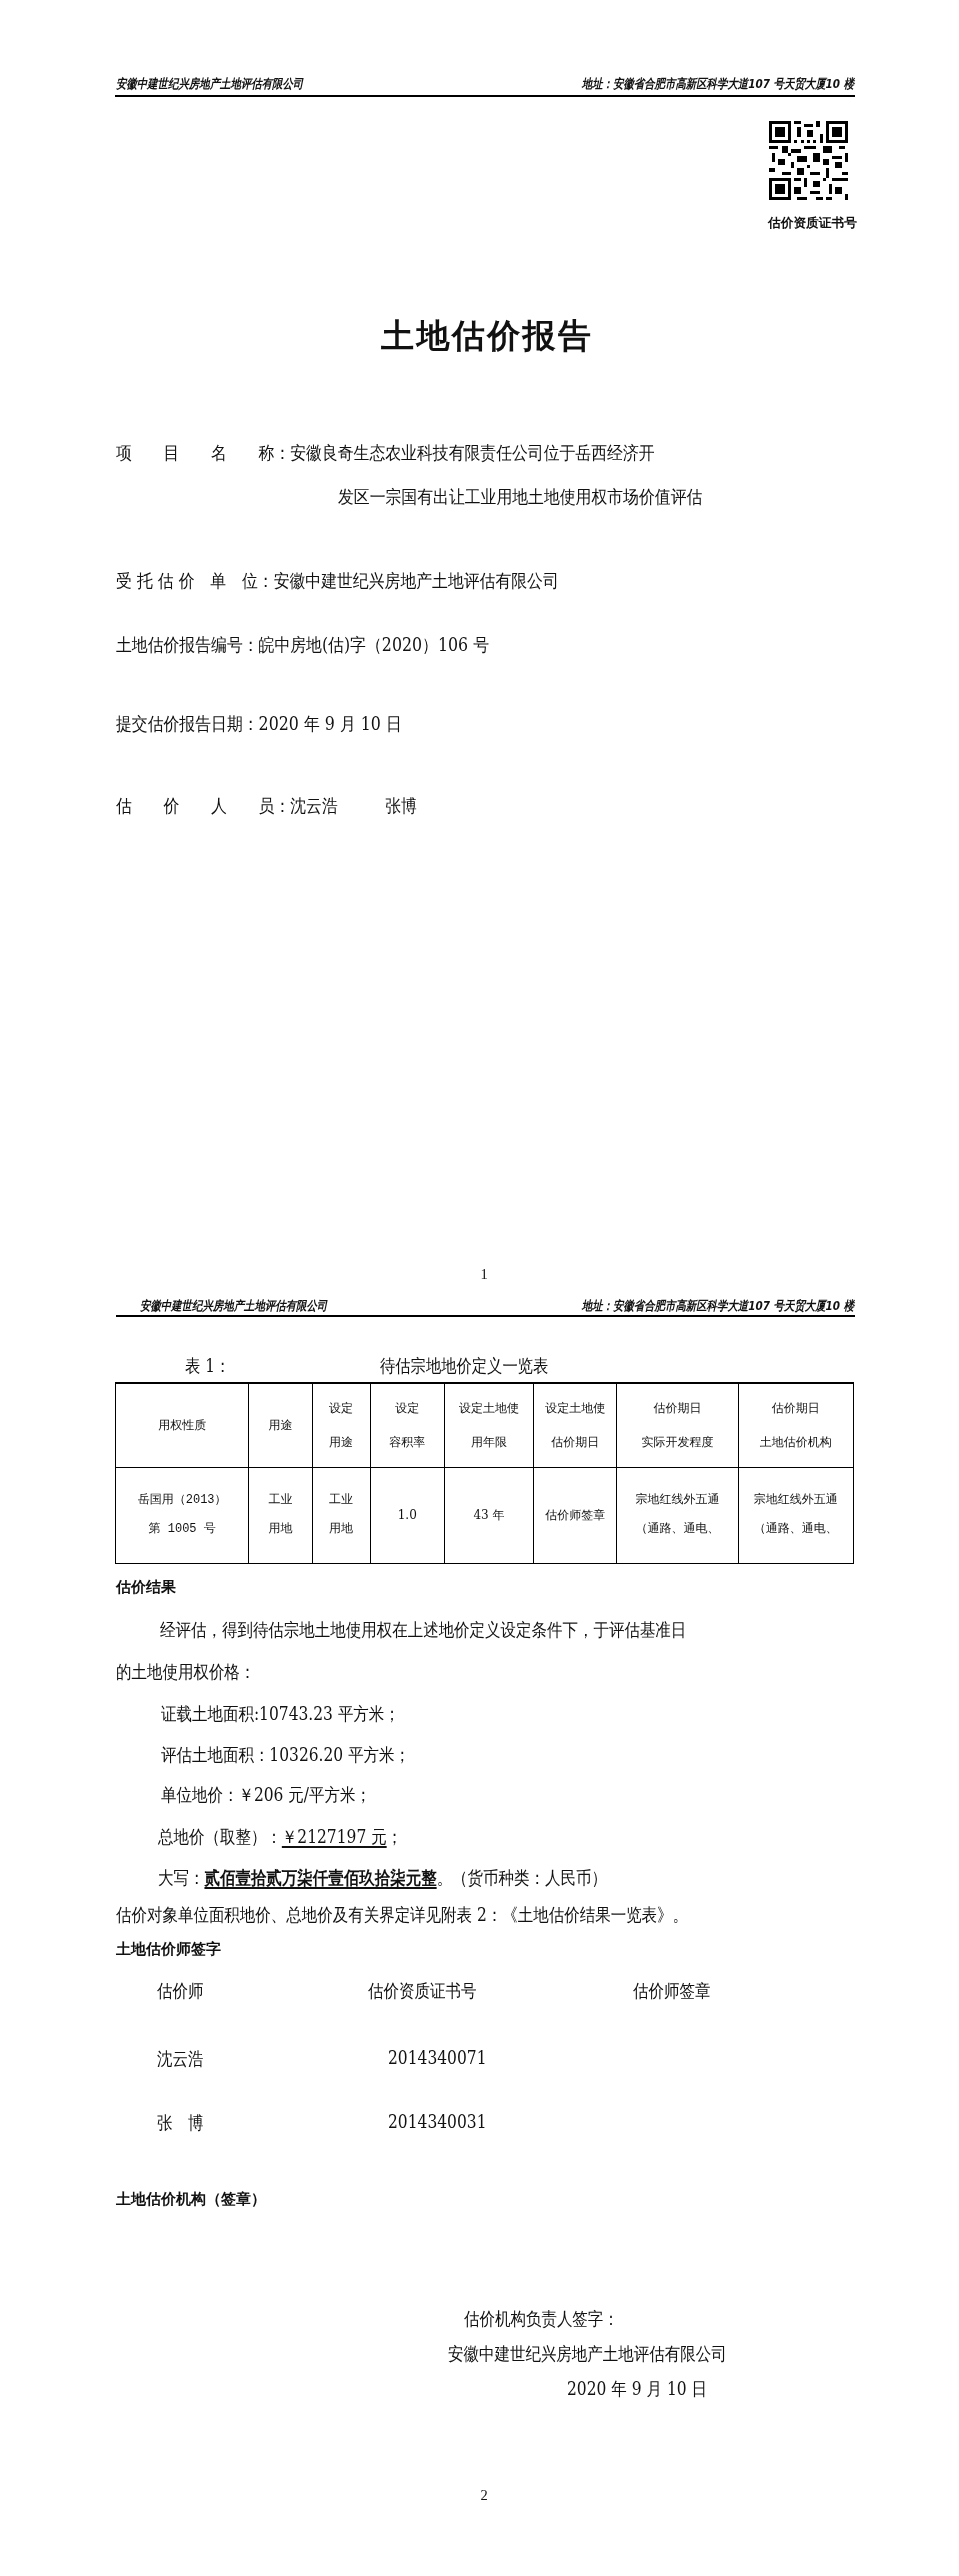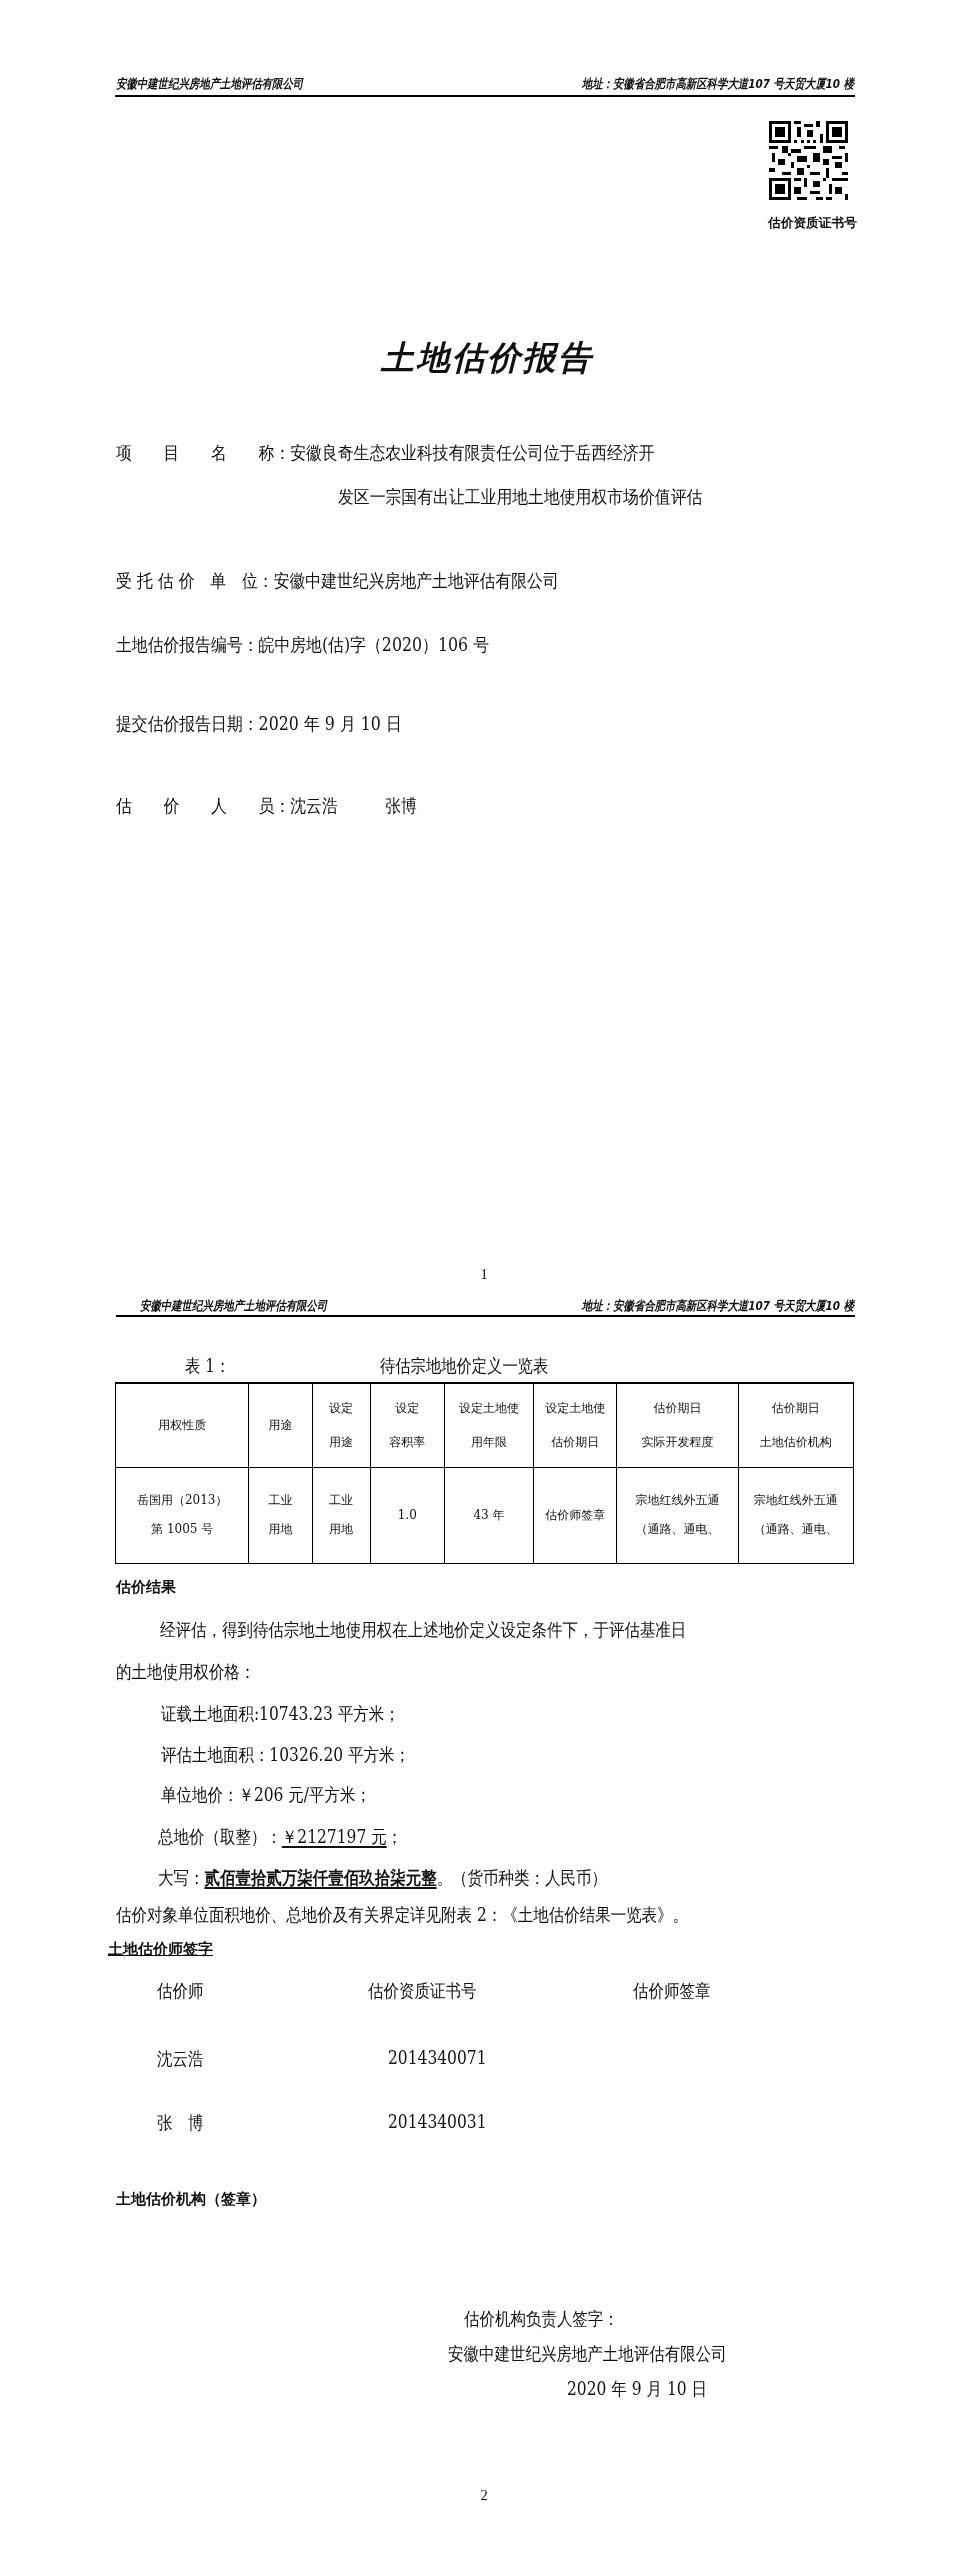--- a/index.html
+++ b/index.html
@@ -28,21 +28,21 @@
   }
   table.defs td, table.defs th {
     border: 1.2px solid #000; font-weight: normal; font-size: 12px; line-height: 34px;
     text-align: center; vertical-align: middle; padding: 0; overflow: hidden;
     font-family: "DejaVu Serif", "Liberation Serif", serif;
   }
   table.defs tr.head { height: 84px; }
   table.defs tr.head th { border-top: 2.4px solid #000; }
   table.defs tr.row { height: 96px; }
   .cell-lines span { display: block; white-space: nowrap; }
-  .cell-lines.tight span { line-height: 29px; }
+  .cell-lines.tight span { line-height: 29px; font-family: Liberation Mono, monospace; }
   .body-text { font-size: 18px; transform: scaleX(0.86); transform-origin: left center; }
   .bold-sans { font-family: "DejaVu Sans", "Liberation Sans", sans-serif; font-weight: bold; font-size: 15px; }
   .u { text-decoration: underline; text-decoration-thickness: 1.8px; text-underline-offset: 3px; }
   .ubold { font-weight: bold; }
 </style>
 </head>
 <body>
 
 <div class="abs hdr" style="left:116px; top:76px;">安徽中建世纪兴房地产土地评估有限公司</div>
 <div class="abs hdr hdr-right" style="right:105px; top:76px;">地址：安徽省合肥市高新区科学大道107 号天贸大厦10 楼</div>
@@ -106,21 +106,21 @@
         <rect x="21" y="21" width="2" height="2"></rect>
         <rect x="24" y="23" width="1" height="2"></rect>
       <rect x="9" y="24" width="3" height="1"></rect>
         <rect x="15" y="24" width="2" height="1"></rect>
         <rect x="18" y="24" width="2" height="1"></rect>
     </g>
   </svg>
 </div>
 <div class="abs qr-caption" style="left:768px; top:215px;">估价资质证书号</div>
 
-<div class="abs title" style="left:381px; top:336px;font-style:italic;">土地估价报告</div>
+<div class="abs title" style="left:381px; top:314px;">土地估价报告</div>
 
 <div class="abs field" style="left:116px; top:441px;">
   <span class="lbl">项　　目　　名　　称：</span><span>安徽良奇生态农业科技有限责任公司位于岳西经济开</span>
 </div>
 <div class="abs field" style="left:338px; top:485px;">发区一宗国有出让工业用地土地使用权市场价值评估</div>
 
 <div class="abs field" style="left:116px; top:569px;">
   <span class="lbl">受 托 估 价　单　位：</span><span>安徽中建世纪兴房地产土地评估有限公司</span>
 </div>
 <div class="abs field" style="left:116px; top:633px;">
@@ -259,21 +259,21 @@
 <div class="abs body-text" style="left:161px; top:1743px;">评估土地面积：10326.20 平方米；</div>
 <div class="abs body-text" style="left:161px; top:1783px;">单位地价：￥206 元/平方米；</div>
 <div class="abs body-text" style="left:158px; top:1825px;">
   <span>总地价（取整）：</span><span class="u">￥2127197 元</span><span>；</span>
 </div>
 <div class="abs body-text" style="left:158px; top:1866px;">
   <span>大写：</span><span class="u ubold">贰佰壹拾贰万柒仟壹佰玖拾柒元整</span><span>。（货币种类：人民币）</span>
 </div>
 <div class="abs body-text" style="left:116px; top:1903px;">估价对象单位面积地价、总地价及有关界定详见附表 2：《土地估价结果一览表》。</div>
 
-<div class="abs bold-sans" style="left:108px; top:1940px;text-decoration:underline;">土地估价师签字</div>
+<div class="abs bold-sans" style="left:116px; top:1940px;">土地估价师签字</div>
 <div class="abs body-text" style="left:157px; top:1979px;">估价师</div>
 <div class="abs body-text" style="left:368px; top:1979px;">估价资质证书号</div>
 <div class="abs body-text" style="left:633px; top:1979px;">估价师签章</div>
 
 <div class="abs body-text" style="left:157px; top:2047px;">沈云浩</div>
 <div class="abs body-text" style="left:388px; top:2047px;">2014340071</div>
 <div class="abs body-text" style="left:157px; top:2111px;">张　博</div>
 <div class="abs body-text" style="left:388px; top:2111px;">2014340031</div>
 
 <div class="abs bold-sans" style="left:116px; top:2190px;">土地估价机构（签章）</div>

